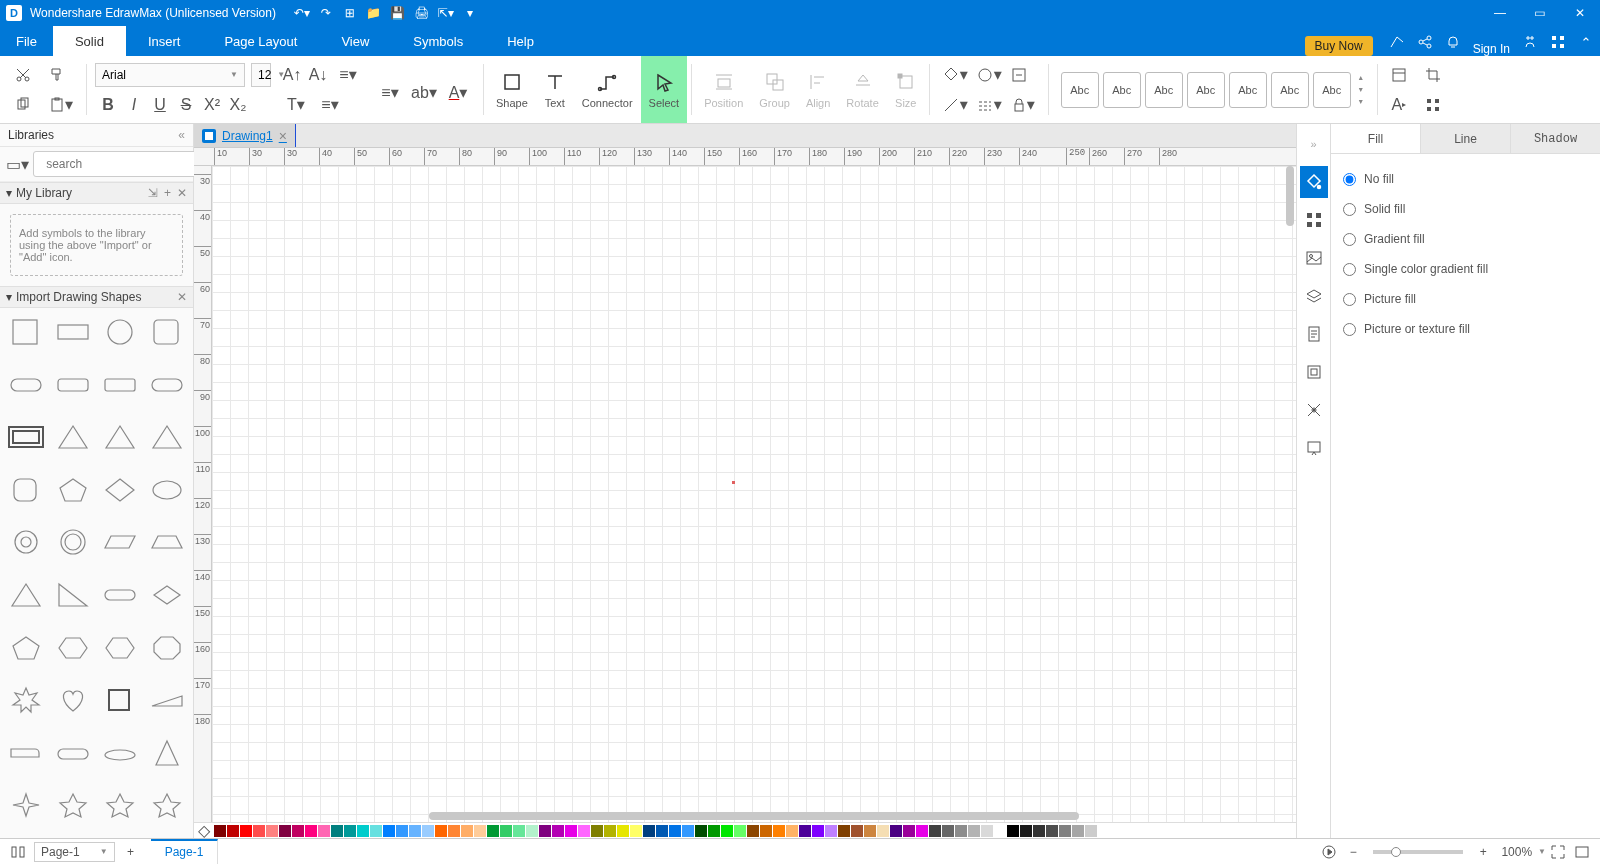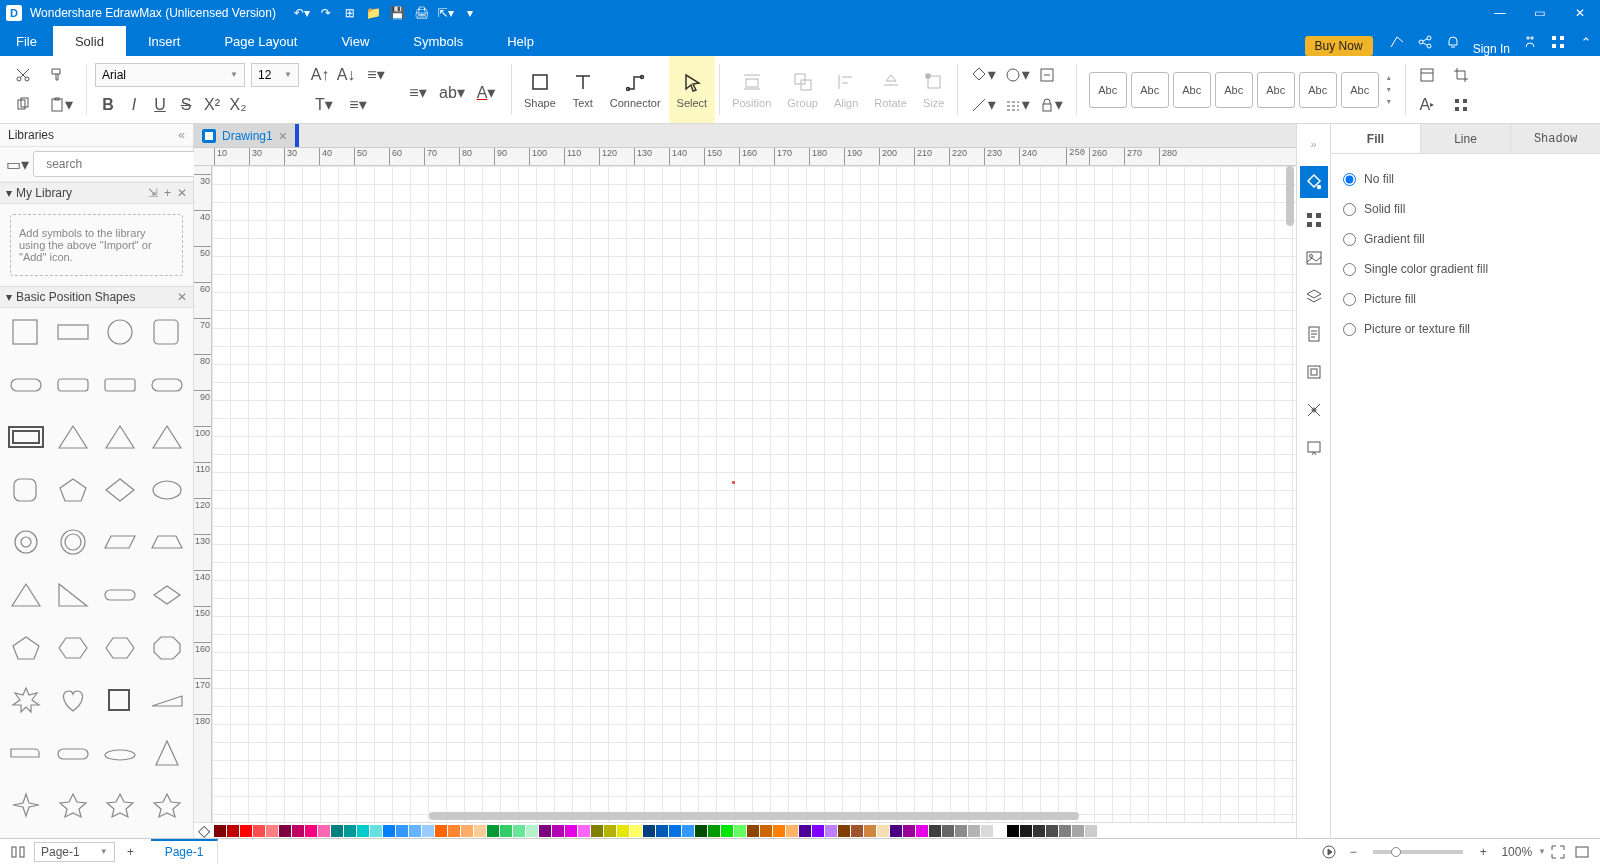--- a/index.html
+++ b/index.html
@@ -25,21 +25,21 @@
 
 .ribbon { height: 68px; background: #fff; border-bottom: 1px solid #d8d8d8; display: flex; align-items: stretch; padding: 0 6px; }
 .ribbon .col { display: flex; flex-direction: column; justify-content: center; gap: 6px; padding: 0 4px; }
 .ribbon .sep { width: 1px; background: #e0e0e0; margin: 8px 4px; }
 .ribbon .ic { width: 26px; height: 24px; display: flex; align-items: center; justify-content: center; cursor: pointer; color: #555; }
 .ribbon .ic.wide { width: 34px; }
 .ribbon select, .ribbon .combo { height: 24px; font-size: 12px; border: 1px solid #ccc; background: #fafafa; padding: 0 4px; }
 .ribbon .combo { display: flex; align-items: center; justify-content: space-between; padding: 0 6px; }
 .ribbon .combo .arr { font-size: 8px; color: #888; margin-left: 6px; }
 .ribbon .vgroup { display: flex; flex-direction: column; align-items: center; justify-content: center; padding: 0 8px; cursor: pointer; }
-.ribbon .vgroup.active { background: #fef9c3; }
+.ribbon .vgroup.active { background: #86efac; }
 .ribbon .vgroup .label { font-size: 11px; color: #555; margin-top: 4px; }
 .ribbon .vgroup.dis .label { color: #bbb; }
 .ribbon .vgroup.dis svg { opacity: 0.35; }
 .ribbon .row { display: flex; align-items: center; }
 .ribbon .abc-box { width: 38px; height: 36px; border: 1px solid #bbb; border-radius: 3px; display: flex; align-items: center; justify-content: center; font-size: 11px; color: #555; margin: 0 2px; cursor: pointer; }
 .ribbon .abc-wrap { display: flex; align-items: center; padding: 0 6px; }
 .ribbon .vspin { display: flex; flex-direction: column; width: 12px; margin-left: 2px; }
 .ribbon .vspin span { font-size: 8px; color: #888; height: 12px; display: flex; align-items: center; justify-content: center; cursor: pointer; }
 
 
@@ -60,21 +60,21 @@
 .sidebar .section-hdr .btns span { cursor: pointer; }
 .sidebar .lib-note { margin: 10px; border: 1px dashed #bbb; border-radius: 3px; padding: 12px 8px; font-size: 11px; color: #888; text-align: left; }
 .sidebar .shape-grid { flex: 1; overflow-y: auto; padding: 6px 4px; display: grid; grid-template-columns: repeat(4, 1fr); gap: 8px 4px; }
 .sidebar .shape-cell { height: 36px; display: flex; align-items: center; justify-content: center; cursor: pointer; }
 .sidebar .shape-cell svg { stroke: #888; fill: none; stroke-width: 1.2; }
 .sidebar .shape-cell.sel svg { stroke: #555; stroke-width: 2; }
 
 
 .canvas-wrap { flex: 1; display: flex; flex-direction: column; min-width: 0; }
 .doc-tabs { height: 24px; background: #e8e8e8; display: flex; align-items: stretch; border-bottom: 1px solid #ccc; }
-.doc-tab { display: flex; align-items: center; background: #d8d8d8; padding: 0 8px; font-size: 12px; color: #0078d7; border-right: 4px solid #1d4ed8; gap: 6px; }
+.doc-tab { display: flex; align-items: center; background: #d8d8d8; padding: 0 8px; font-size: 12px; color: #0078d7; border-right: 1px solid #1d4ed8; gap: 6px; text-decoration: underline; }
 .doc-tab .ti { width: 14px; height: 14px; background: #0078d7; border-radius: 2px; display: flex; align-items: center; justify-content: center; }
 .doc-tab .close { color: #888; cursor: pointer; font-size: 14px; }
 .ruler-h { height: 18px; background: #f5f5f5; border-bottom: 1px solid #ccc; position: relative; overflow: hidden; font-size: 9px; color: #666; }
 .ruler-h .tick { position: absolute; top: 0; height: 18px; border-left: 1px solid #999; padding-left: 2px; display: flex; align-items: flex-start; margin-left: 8px; }
 .canvas-body { flex: 1; display: flex; min-height: 0; }
 .ruler-v { width: 18px; background: #f5f5f5; border-right: 1px solid #ccc; position: relative; overflow: hidden; font-size: 9px; color: #666; }
 .ruler-v .tick { position: absolute; left: 0; width: 18px; border-top: 1px solid #999; padding-top: 1px; text-align: right; padding-right: 2px; }
 .canvas { flex: 1; position: relative; overflow: auto; background: #fff;
   background-image: linear-gradient(to right, #e8e8e8 1px, transparent 1px), linear-gradient(to bottom, #e8e8e8 1px, transparent 1px);
   background-size: 18px 18px;
@@ -90,21 +90,21 @@
 .right-rail { width: 34px; background: #fff; border-left: 1px solid #ddd; display: flex; flex-direction: column; align-items: center; padding-top: 4px; }
 .right-rail .rbtn { width: 28px; height: 32px; display: flex; align-items: center; justify-content: center; cursor: pointer; color: #555; margin-bottom: 6px; }
 .right-rail .rbtn.active { background: #0078d7; color: #fff; }
 .right-rail .expand { color: #aaa; font-size: 11px; }
 
 
 .prop-panel { width: 270px; background: #fff; border-left: 1px solid #ddd; display: flex; flex-direction: column; }
 .prop-tabs { height: 30px; display: flex; border-bottom: 1px solid #ddd; }
 .prop-tab { flex: 1; display: flex; align-items: center; justify-content: center; font-size: 12px; color: #555; cursor: pointer; background: #eaeaea; border-right: 1px solid #ddd; }
 .prop-tab:last-child { border-right: none; font-family: Liberation Mono, monospace; }
-.prop-tab.active { background: #fff; font-weight: 700; }
+.prop-tab.active { background: #fff; font-weight: 400; }
 .prop-body { padding: 10px 12px; }
 .prop-body label { display: flex; align-items: center; font-size: 12px; color: #555; padding: 8px 0; cursor: pointer; }
 .prop-body input[type=radio] { margin-right: 8px; }
 
 
 .statusbar { height: 26px; background: #fff; border-top: 1px solid #ccc; display: flex; align-items: center; font-size: 12px; color: #555; padding: 0 6px; }
 .statusbar .pg-combo { border: 1px solid #ccc; height: 20px; display: flex; align-items: center; padding: 0 6px; margin: 0 4px; gap: 20px; }
 .statusbar .pg-combo .arr { font-size: 8px; color: #888; }
 .statusbar .sbtn { width: 24px; height: 24px; display: flex; align-items: center; justify-content: center; cursor: pointer; }
 .statusbar .page-tab { padding: 0 14px; color: #0078d7; border-right: 1px solid #ddd; height: 100%; display: flex; align-items: center; border-top: 2px solid #0078d7; margin-left: 8px; background: #fff; margin-top: -1px; }
@@ -208,21 +208,21 @@
         </svg>▾</div>
   </div>
   <div class="sep"></div>
   <div class="col">
     <div class="row">
       <div class="combo" style="width:150px">
           <span>Arial</span>
           <span class="arr">▼</span>
         </div>
       <div style="width:6px"></div>
-      <div class="combo" style="width:48px">
+      <div class="combo" style="width:20px">
           <span>12</span>
           <span class="arr">▼</span>
         </div>
     </div>
     <div class="row">
       <div class="ic">
           <b>B</b>
         </div>
       <div class="ic">
           <i>I</i>
@@ -419,21 +419,21 @@
       <div class="btns">
           <span>⇲</span>
           <span>+</span>
           <span>✕</span>
         </div>
     </div>
     <div class="lib-note">Add symbols to the library using the above "Import" or "Add" icon.</div>
     <div class="section-hdr">
       <div class="left">
           <span>▾</span>
-          <span>Basic Position Shapes</span>
+          <span>Import Drawing Shapes</span>
         </div>
       <div class="btns">
           <span>✕</span>
         </div>
     </div>
     <div class="shape-grid">
       <div class="shape-cell">
           <svg width="34" height="28">
             <rect x="4" y="2" width="24" height="24"></rect>
           </svg>

